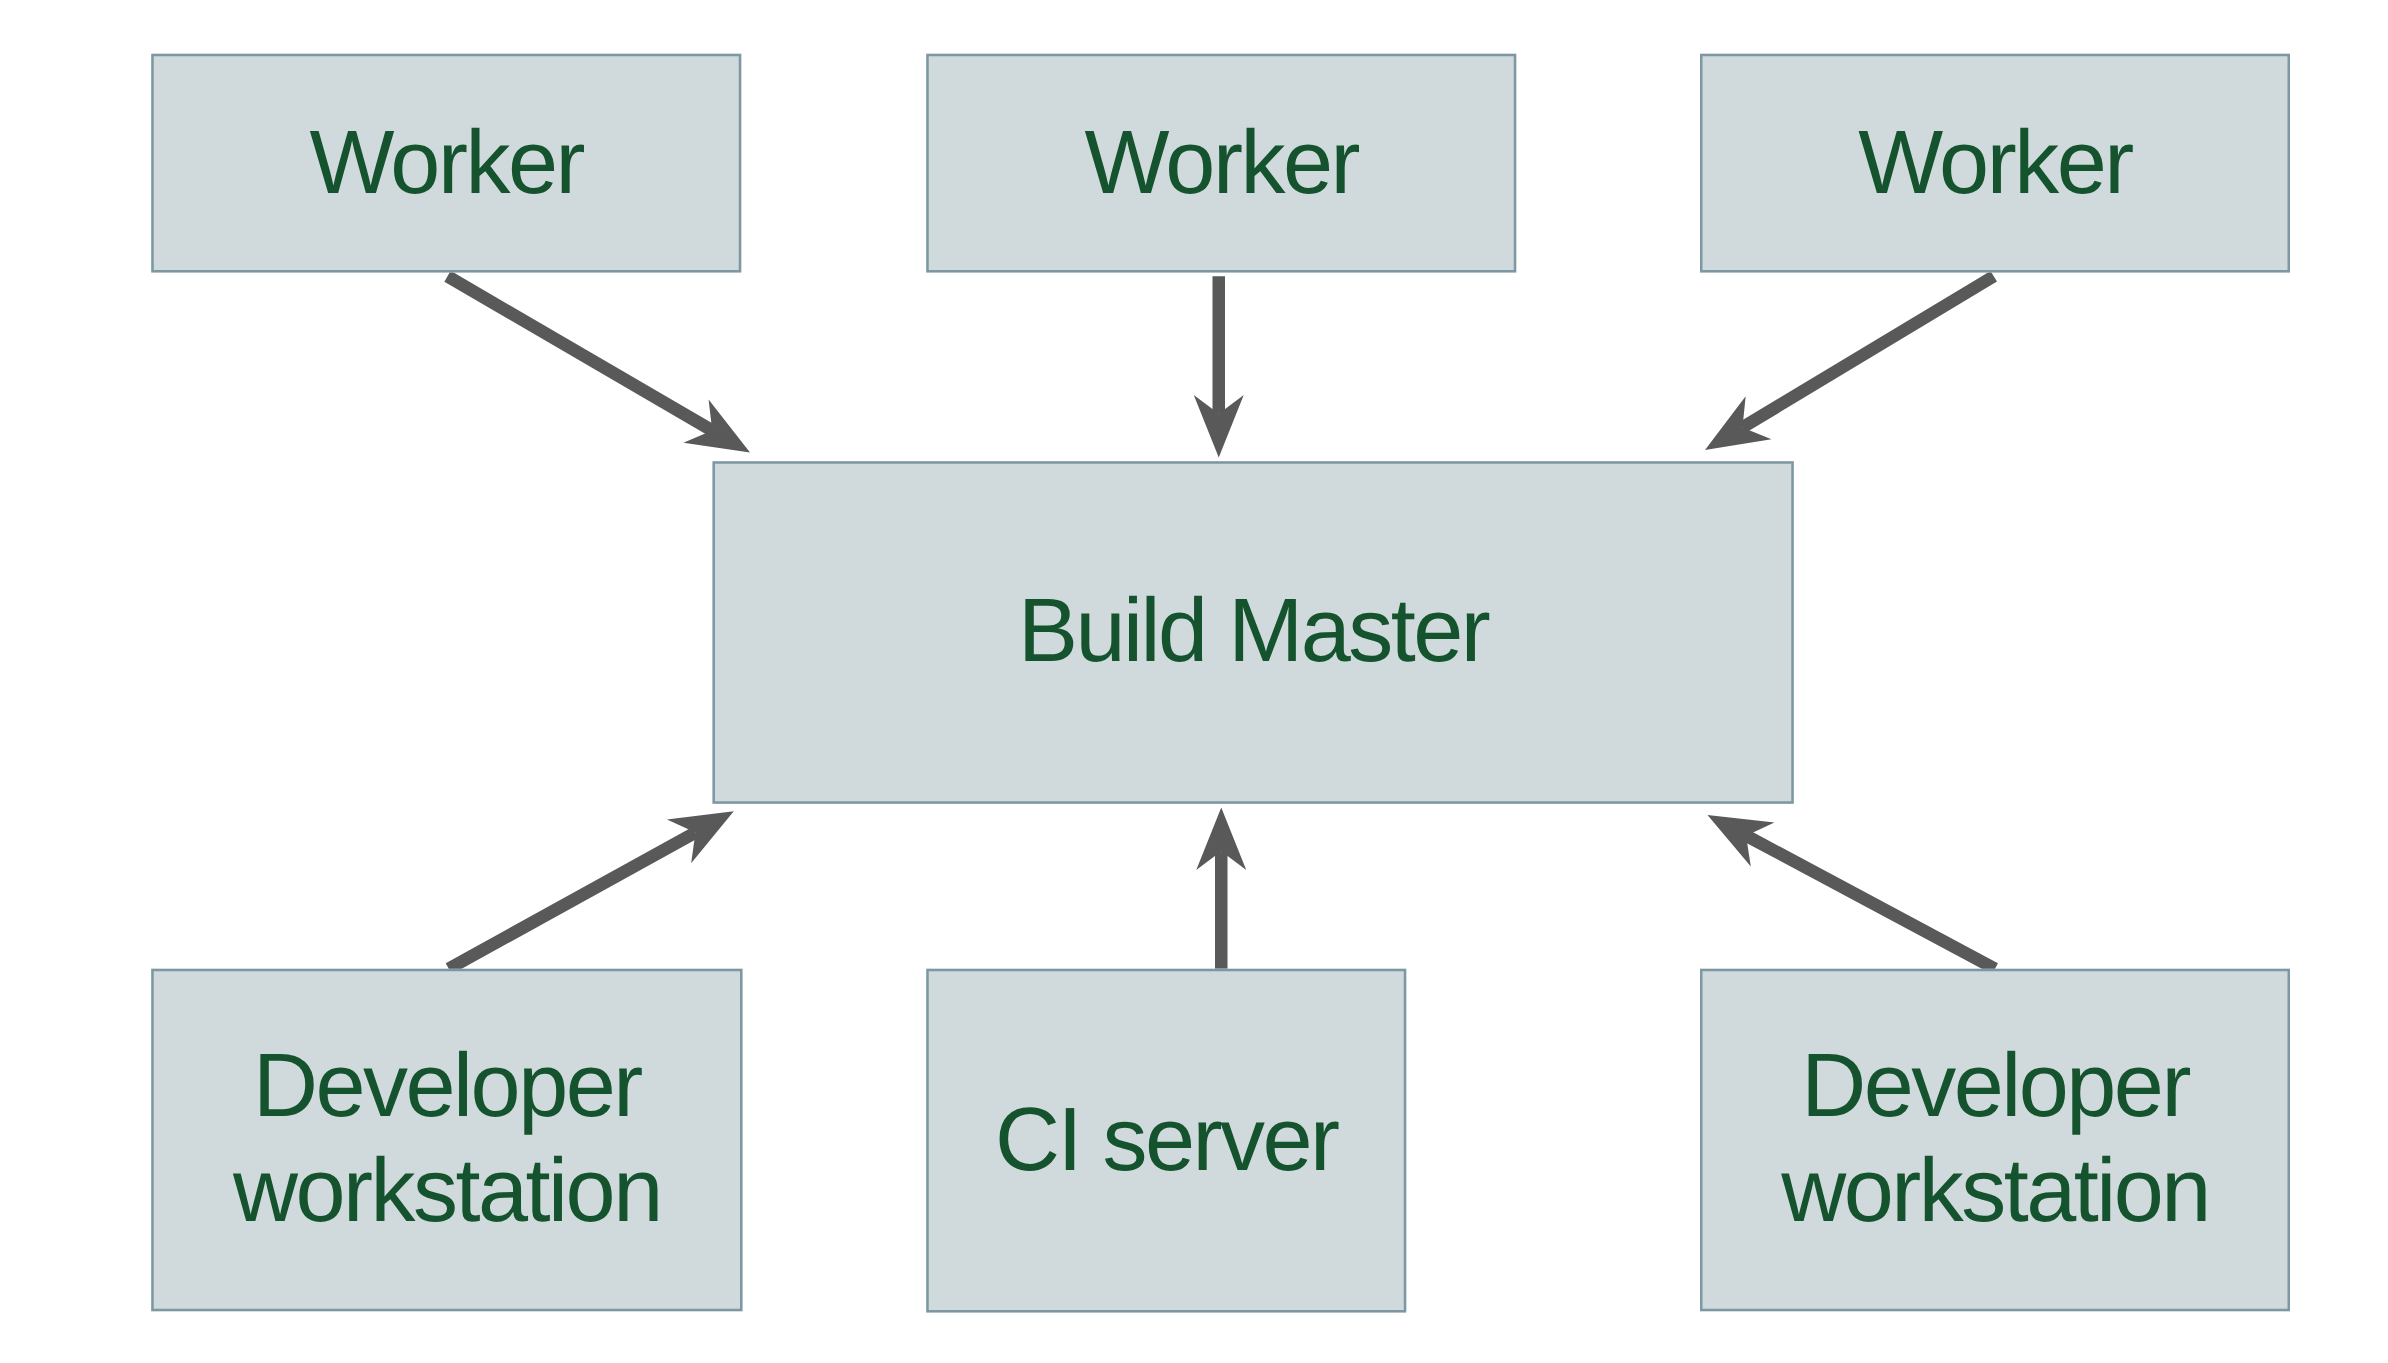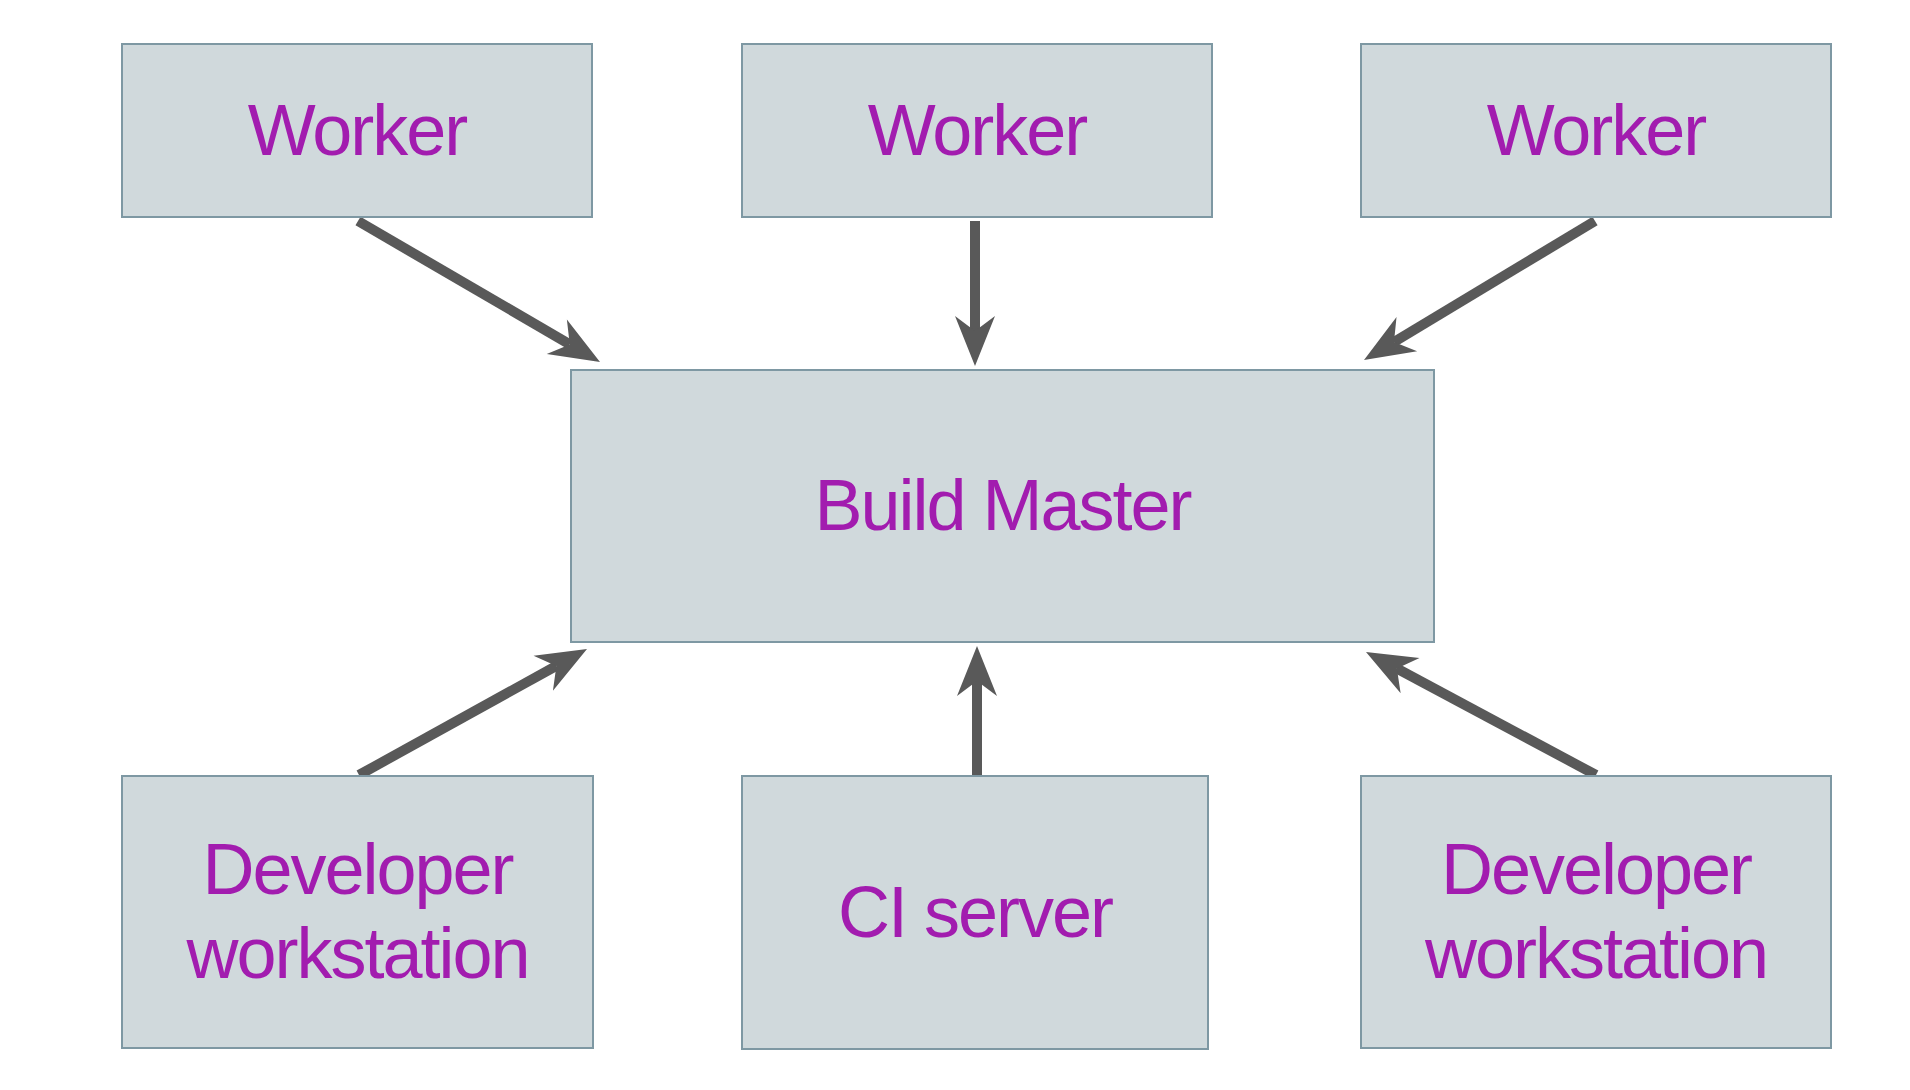--- a/index.html
+++ b/index.html
@@ -30,21 +30,21 @@
     border-width: 2.5px;
     display: flex;
     align-items: center;
     justify-content: center;
     text-align: center;
   }
   .node-label {
     font-size: 72px;
     letter-spacing: -2px;
     line-height: 1.16;
-    color: #a21caf;
+    color: #14532d;
     padding: 0 18px;
   }
 </style>
 </head>
 <body>
 
 <div class="canvas">
   <svg class="edges-layer" xmlns="http://www.w3.org/2000/svg" viewBox="0 0 1910 1090">
       <g>
         <line x1="358" y1="221" x2="569.7586777058856" y2="344.38005601871845" stroke="#595959" stroke-width="10"></line>
@@ -80,20 +80,20 @@
       </div>
       <div class="node" style="left: 1360px; top: 43px; width: 472px; height: 175px; background: rgb(208, 217, 220); border-color: rgb(126, 152, 163);">
         <div class="node-label">Worker</div>
       </div>
       <div class="node" style="left: 570px; top: 369px; width: 865px; height: 274px; background: rgb(208, 217, 220); border-color: rgb(126, 152, 163);">
         <div class="node-label">Build Master</div>
       </div>
       <div class="node" style="left: 121px; top: 775px; width: 473px; height: 274px; background: rgb(208, 217, 220); border-color: rgb(126, 152, 163);">
         <div class="node-label">Developer workstation</div>
       </div>
-      <div class="node" style="left: 741px; top: 775px; width: 468px; height: 275px; background: rgb(208, 217, 220); border-color: rgb(126, 152, 163);">
+      <div class="node" style="left: 741px; top: 775px; width: 384px; height: 275px; background: rgb(208, 217, 220); border-color: rgb(126, 152, 163);">
         <div class="node-label">CI server</div>
       </div>
       <div class="node" style="left: 1360px; top: 775px; width: 472px; height: 274px; background: rgb(208, 217, 220); border-color: rgb(126, 152, 163);">
         <div class="node-label">Developer workstation</div>
       </div>
     </div>
 </div>
 
 </body></html>

